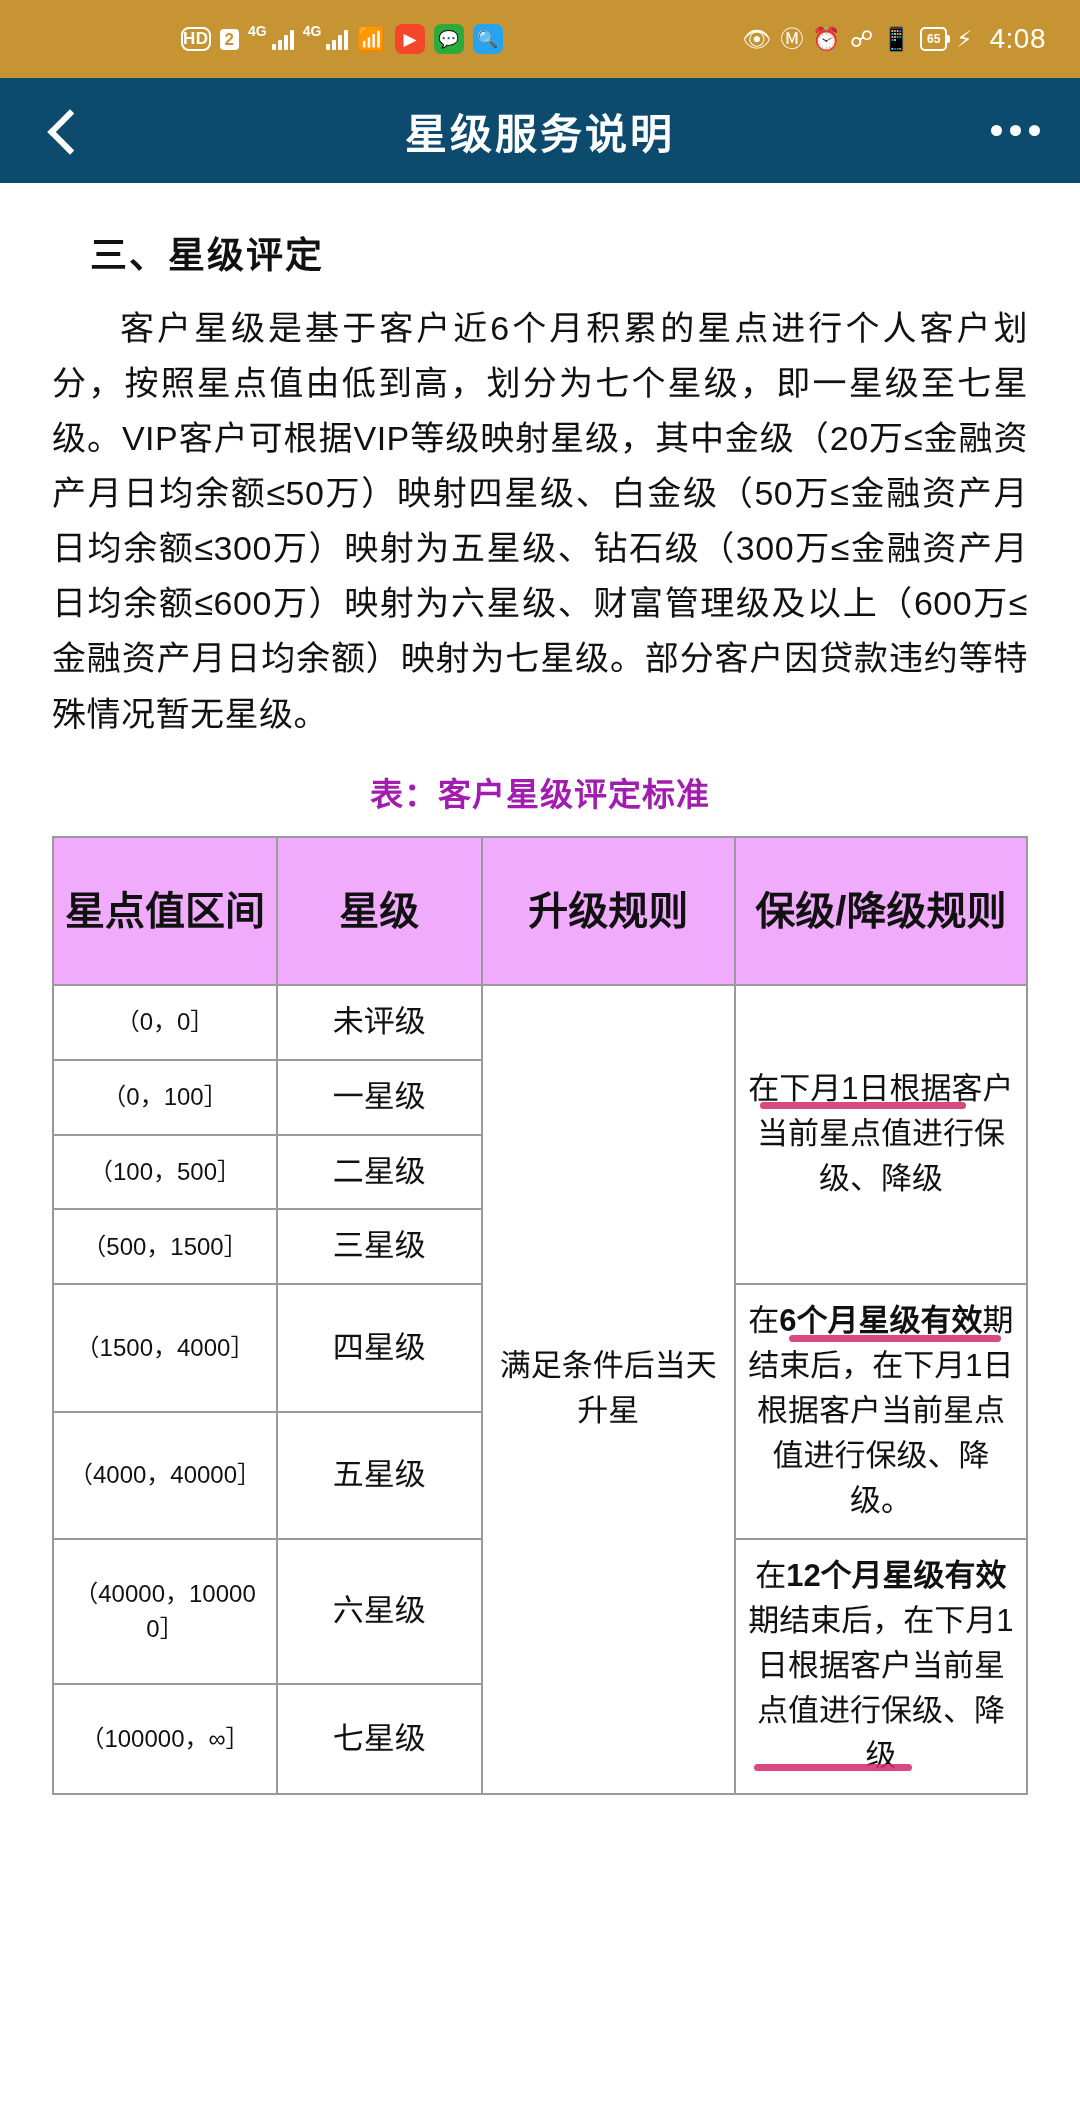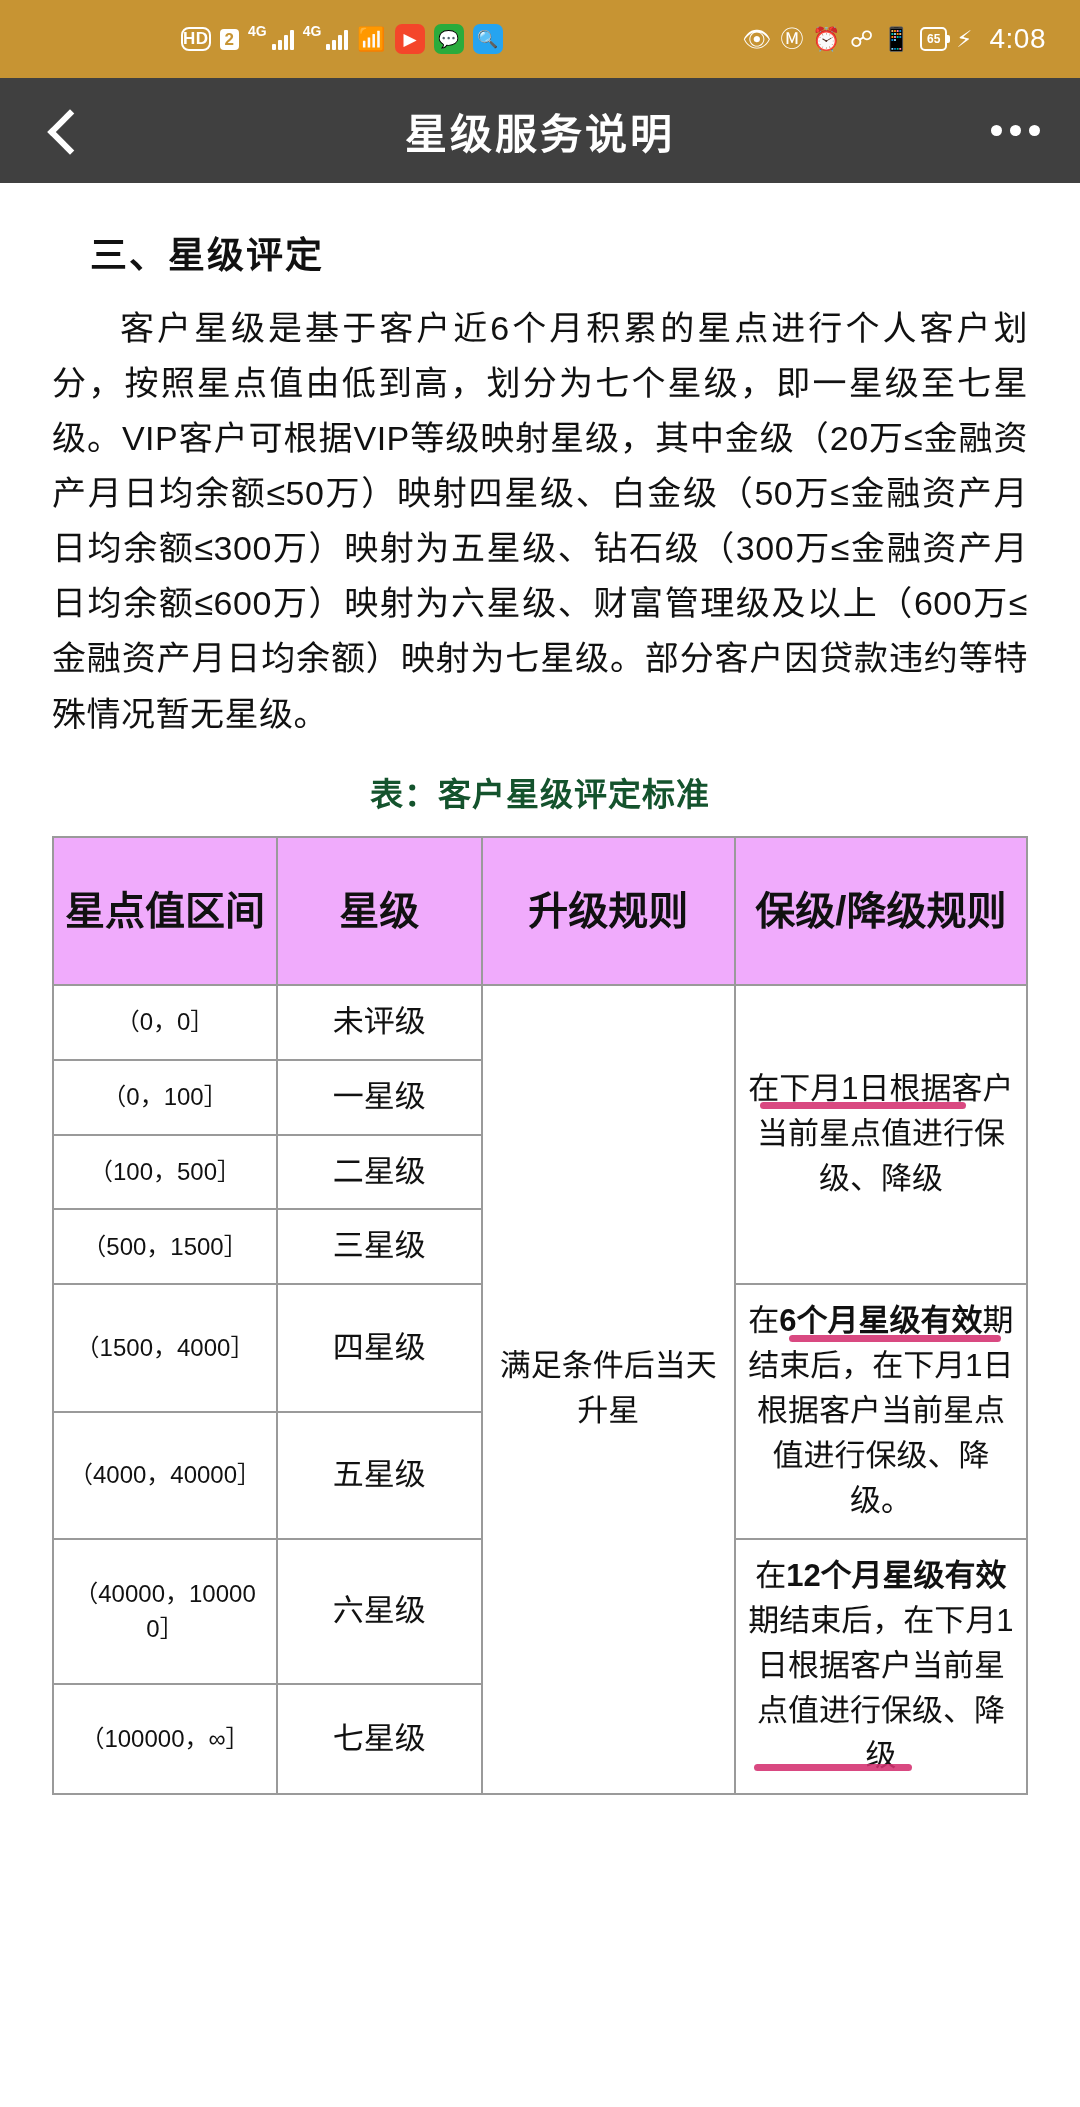--- a/index.html
+++ b/index.html
@@ -114,21 +114,21 @@
     font-size: 28px;
     font-weight: normal;
     margin-left: 8px;
     letter-spacing: 0.5px;
   }
   .si { font-size: 23px; line-height: 1; }
 
   
   .title-bar {
     height: 105px;
-    background: #404040;
+    background: #0c4a6e;
     display: flex;
     align-items: center;
     padding: 0 40px;
     box-sizing: border-box;
     color: #ffffff;
     position: relative;
   }
   .back-chevron {
     width: 46px;
     height: 46px;
@@ -189,21 +189,21 @@
     letter-spacing: 0.5px;
     margin: 0 0 26px 0;
     color: #111;
   }
   .table-caption {
     text-align: center;
     font-size: 33px;
     font-weight: bold;
     letter-spacing: 1px;
     margin: 26px 0 20px 0;
-    color: #14532d;
+    color: #a21caf;
   }
 
   
   table.star-table {
     border-collapse: collapse;
     width: 100%;
     table-layout: fixed;
     font-size: 31px;
   }
   table.star-table th,

